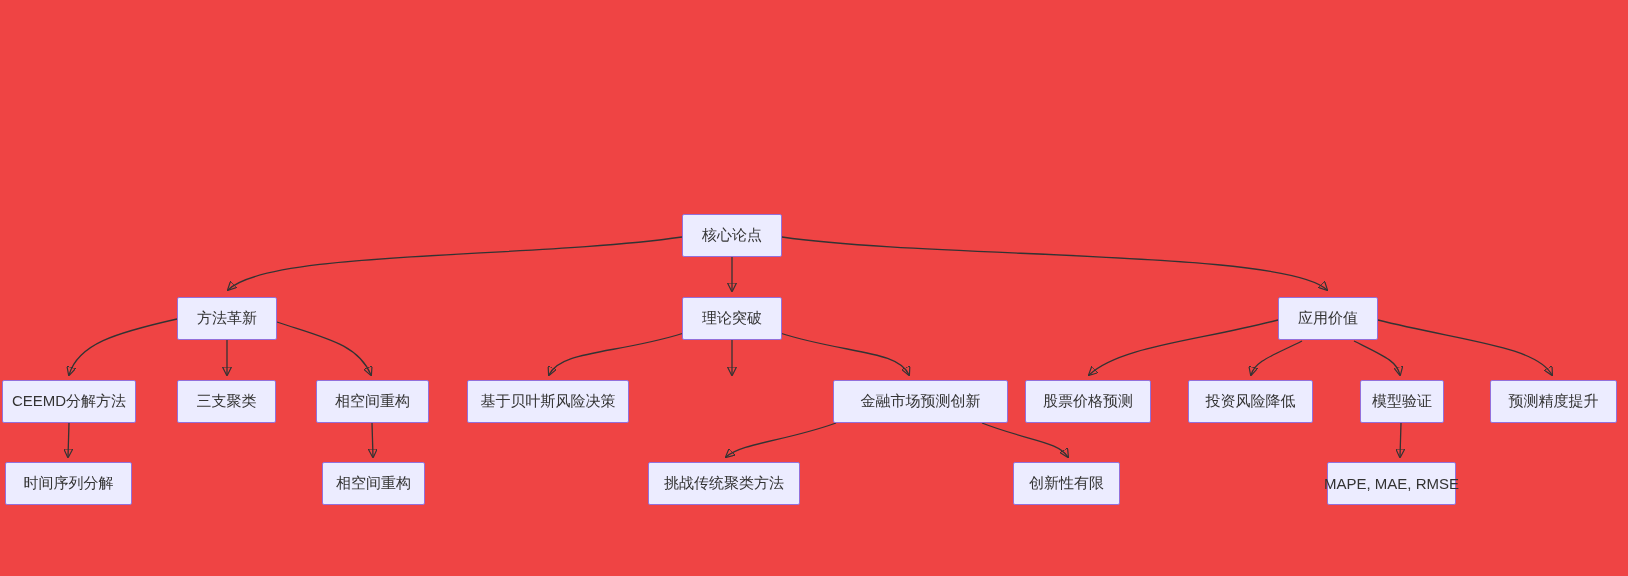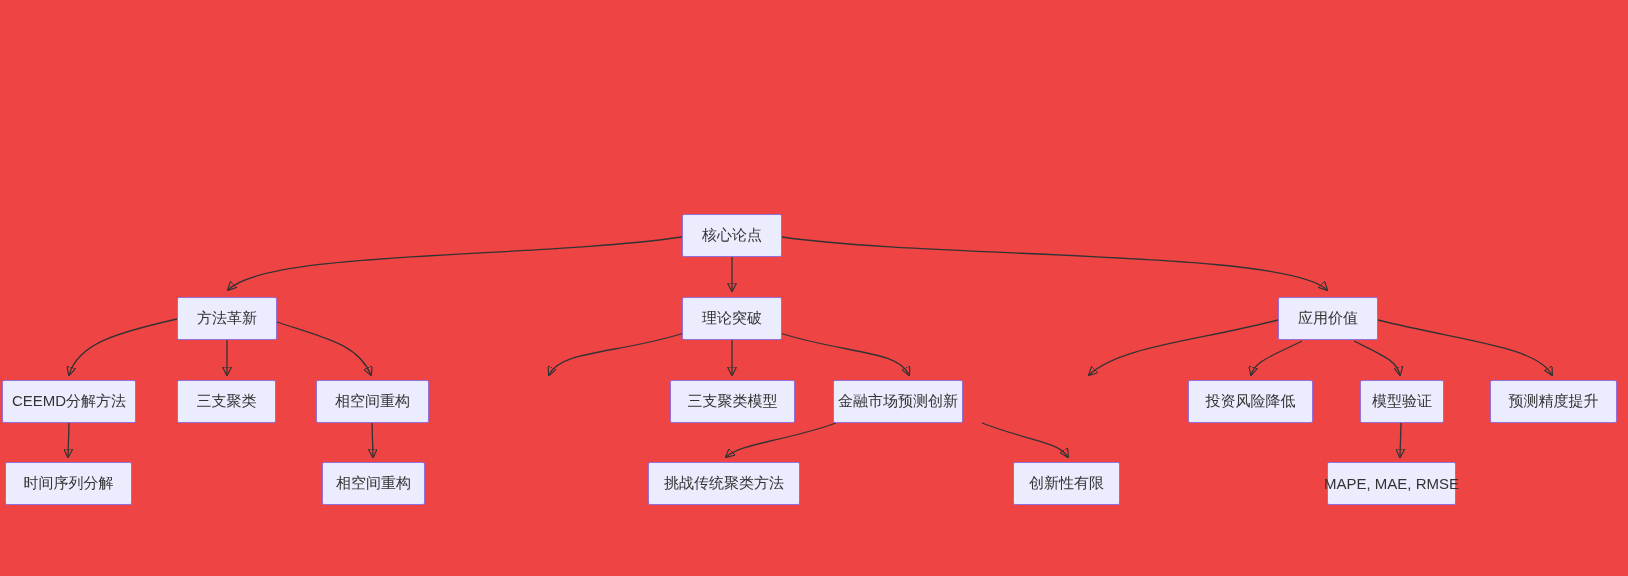--- a/index.html
+++ b/index.html
@@ -71,22 +71,23 @@
 
   <div class="node" style="left:682px; top:214px; width:100px">核心论点</div>
 
   <div class="node" style="left:177px; top:297px; width:100px">方法革新</div>
   <div class="node" style="left:682px; top:297px; width:100px">理论突破</div>
   <div class="node" style="left:1278px; top:297px; width:100px">应用价值</div>
 
   <div class="node" style="left:2px; top:380px; width:134px">CEEMD分解方法</div>
   <div class="node" style="left:177px; top:380px; width:99px">三支聚类</div>
   <div class="node" style="left:316px; top:380px; width:113px">相空间重构</div>
-  <div class="node" style="left:670px; top:380px; width:125px">三支聚类模型</div>
-  <div class="node" style="left:833px; top:380px; width:130px">金融市场预测创新</div>
+  <div class="node" style="left:467px; top:380px; width:162px">基于贝叶斯风险决策</div>
+  <div class="node" style="left:833px; top:380px; width:175px">金融市场预测创新</div>
+  <div class="node" style="left:1025px; top:380px; width:126px">股票价格预测</div>
   <div class="node" style="left:1188px; top:380px; width:125px">投资风险降低</div>
   <div class="node" style="left:1360px; top:380px; width:84px">模型验证</div>
   <div class="node" style="left:5px; top:462px; width:127px">时间序列分解</div>
 
   <div class="node" style="left:1490px; top:380px; width:127px">预测精度提升</div>
   <div class="node" style="left:322px; top:462px; width:103px">相空间重构</div>
   <div class="node" style="left:648px; top:462px; width:152px">挑战传统聚类方法</div>
   <div class="node" style="left:1013px; top:462px; width:107px">创新性有限</div>
   <div class="node" style="left:1327px; top:462px; width:129px">MAPE, MAE, RMSE</div>
 

